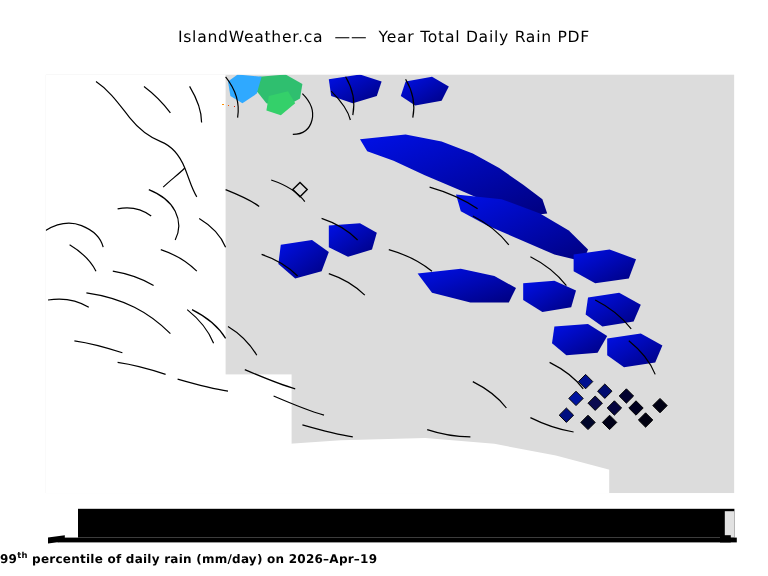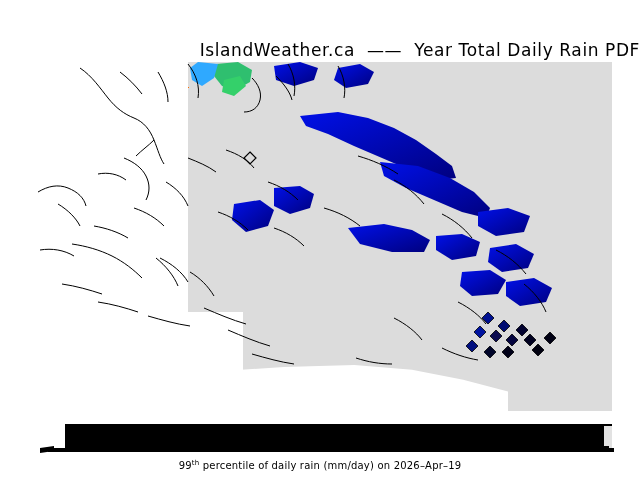--- a/index.html
+++ b/index.html
@@ -9,24 +9,24 @@
     background:#ffffff;
     font-family:"DejaVu Sans", sans-serif;
     overflow:hidden;
     position:relative;
   }
   #root{position:absolute;left:0;top:0;width:640px;height:480px;background:#fff;}
 
   
   .title{
     position:absolute;
-    left:0;top:40px;width:640px;
-    text-align:right;
+    left:0;top:24px;width:640px;
+    text-align:center;
     font-family:"DejaVu Sans", sans-serif;
-    font-size:17px;
+    font-size:13px;
     letter-spacing:0.6px;
     color:#000;
     white-space:pre;
   }
 
   
   .plot{
     position:absolute;
     left:38px;top:62px;
     width:574px;height:349px;
@@ -86,26 +86,27 @@
     position:absolute;
     left:600px;top:446px;
     width:9px;height:6px;
     background:#000000;
   }
 
   
   .caption{
     position:absolute;
     left:0;top:459px;width:640px;
-    text-align:center;
+    text-align:left;
     font-family:"DejaVu Sans", sans-serif;
     font-size:10px;
     letter-spacing:0.2px;
     color:#000;
     white-space:pre;
+    font-weight:bold;
   }
   .caption sup{font-size:7px;vertical-align:super;}
   .cap-seg{display:inline;}
 </style>
 </head>
 <body>
 
 <div id="root">
 
   <div class="title">IslandWeather.ca  ——  Year Total Daily Rain PDF</div>

